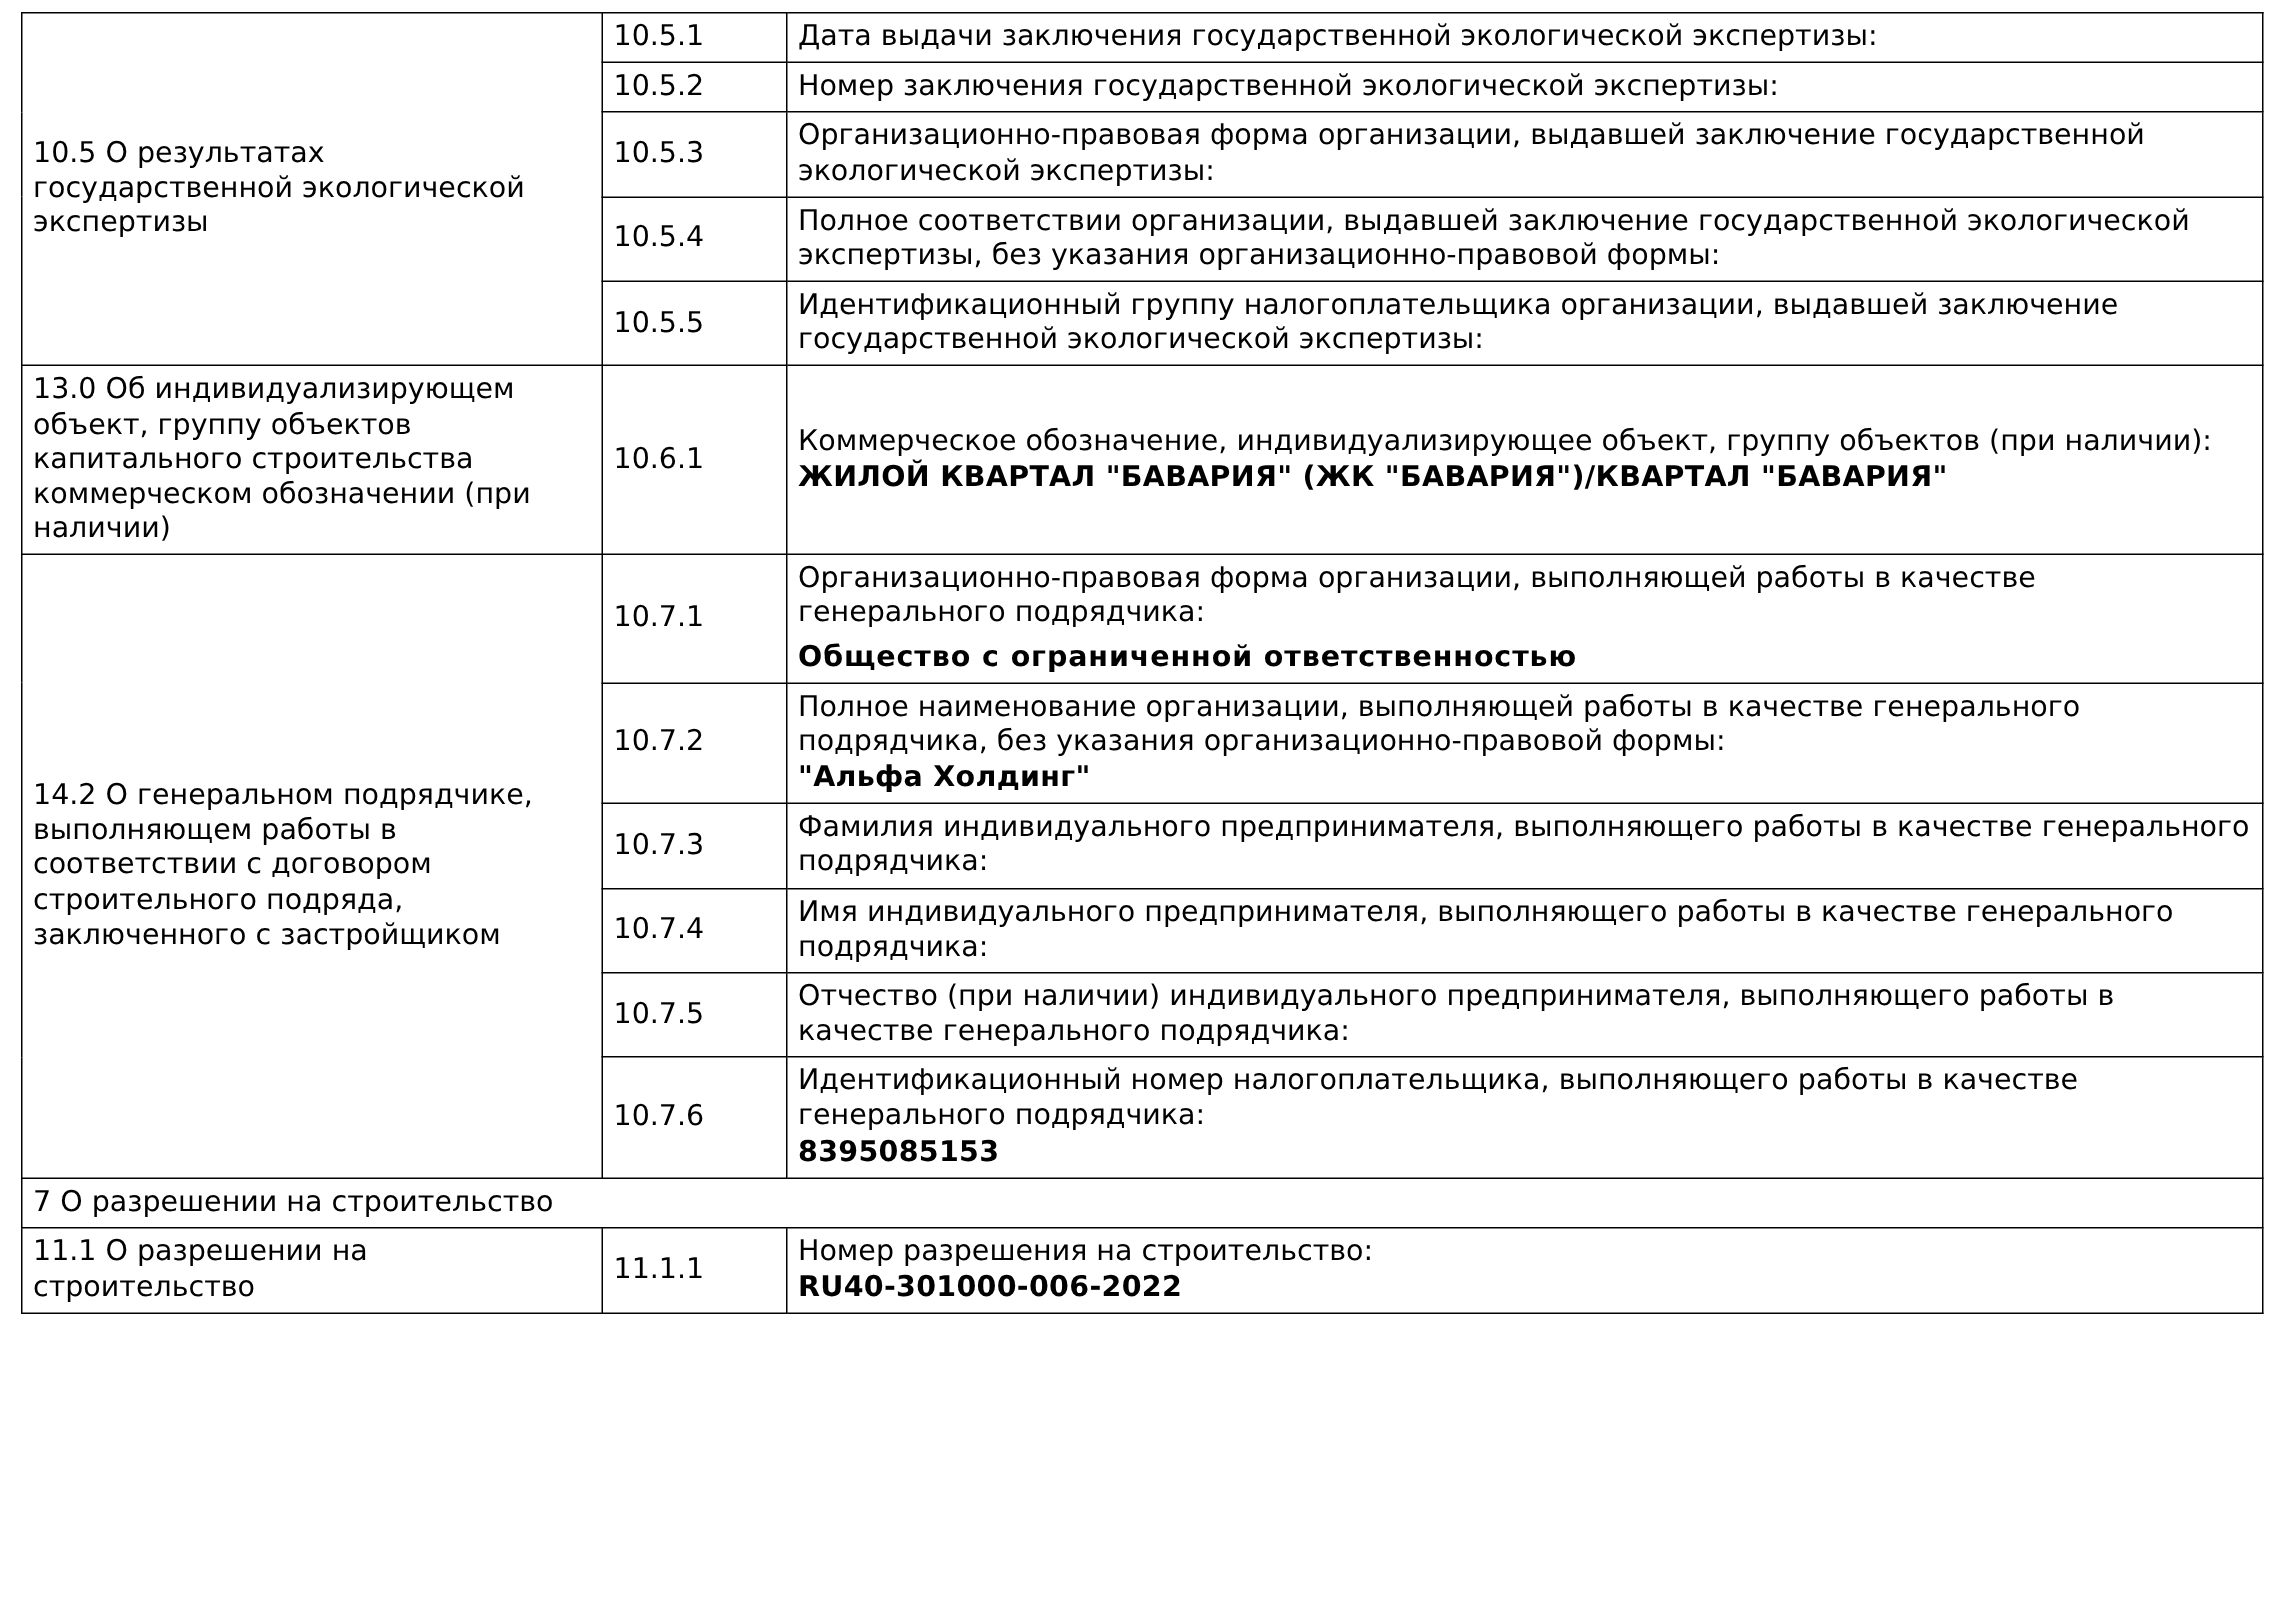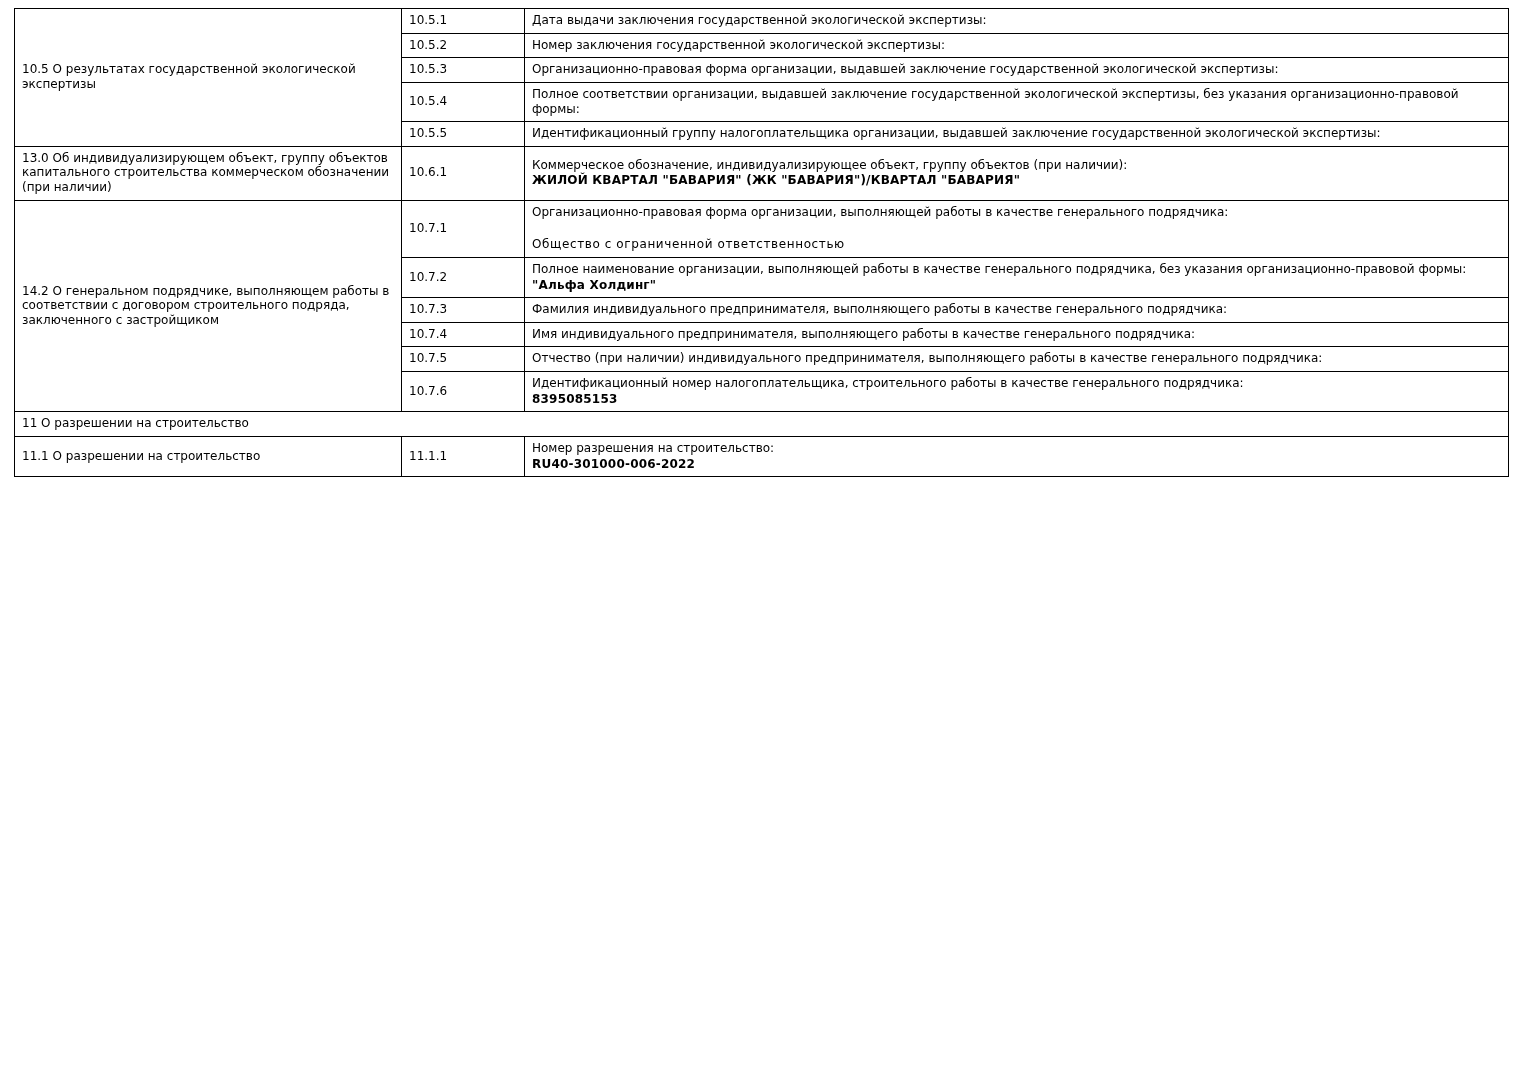--- a/index.html
+++ b/index.html
@@ -21,21 +21,21 @@
   table.doc-table {
     border-collapse: collapse;
     table-layout: fixed;
     width: 1495px;
     margin: 0;
   }
   table.doc-table td {
     border: 1.5px solid #000000;
     vertical-align: middle;
     padding: 4px 7px 5px 7px;
-    font-size: 12px;
+    font-size: 19px;
     line-height: 1.22;
     font-family: "DejaVu Sans", sans-serif;
   }
   td.col-section {
     width: 372px;
     vertical-align: top;
     padding-top: 6px;
   }
   td.col-num {
     width: 108px;
@@ -44,23 +44,23 @@
   td.col-text {
     vertical-align: middle;
   }
   .val {
     font-weight: bold;
     display: block;
     margin-top: 1px;
     letter-spacing: 0.2px;
   }
   .val-spaced {
-    font-weight: normal;
+    font-weight: bold;
     display: block;
-    margin-top: 18px;
+    margin-top: 6px;
     letter-spacing: 0.6px;
   }
   td.full-row {
     vertical-align: middle;
   }
   .lbl {
     display: block;
   }
 </style>
 </head>
@@ -149,27 +149,27 @@
       <tr>
         <td class="col-num">10.7.5</td>
         <td class="col-text">
           <span class="lbl">Отчество (при наличии) индивидуального предпринимателя, выполняющего работы в качестве генерального подрядчика:</span>
         </td>
       </tr>
 
       <tr>
         <td class="col-num">10.7.6</td>
         <td class="col-text">
-          <span class="lbl">Идентификационный номер налогоплательщика, строительного работы в качестве генерального подрядчика:</span>
+          <span class="lbl">Идентификационный номер налогоплательщика, выполняющего работы в качестве генерального подрядчика:</span>
           <span class="val">8395085153</span>
         </td>
       </tr>
 
       <tr>
-        <td class="full-row" colspan="3">11 О разрешении на строительство</td>
+        <td class="full-row" colspan="3">7 О разрешении на строительство</td>
       </tr>
 
       <tr>
         <td class="col-section">11.1 О разрешении на строительство</td>
         <td class="col-num">11.1.1</td>
         <td class="col-text">
           <span class="lbl">Номер разрешения на строительство:</span>
           <span class="val">RU40-301000-006-2022</span>
         </td>
       </tr>

